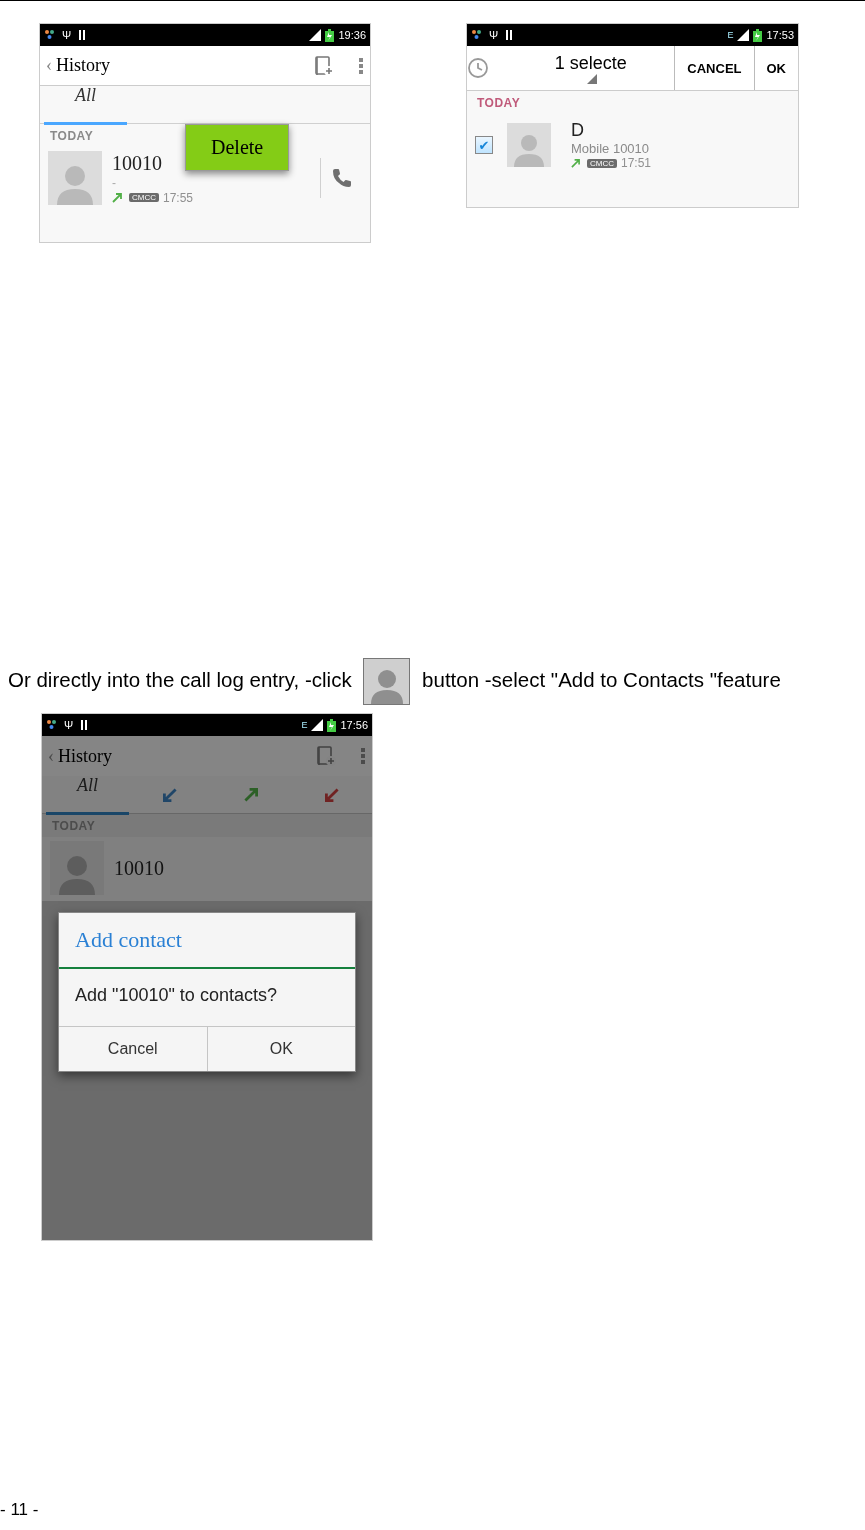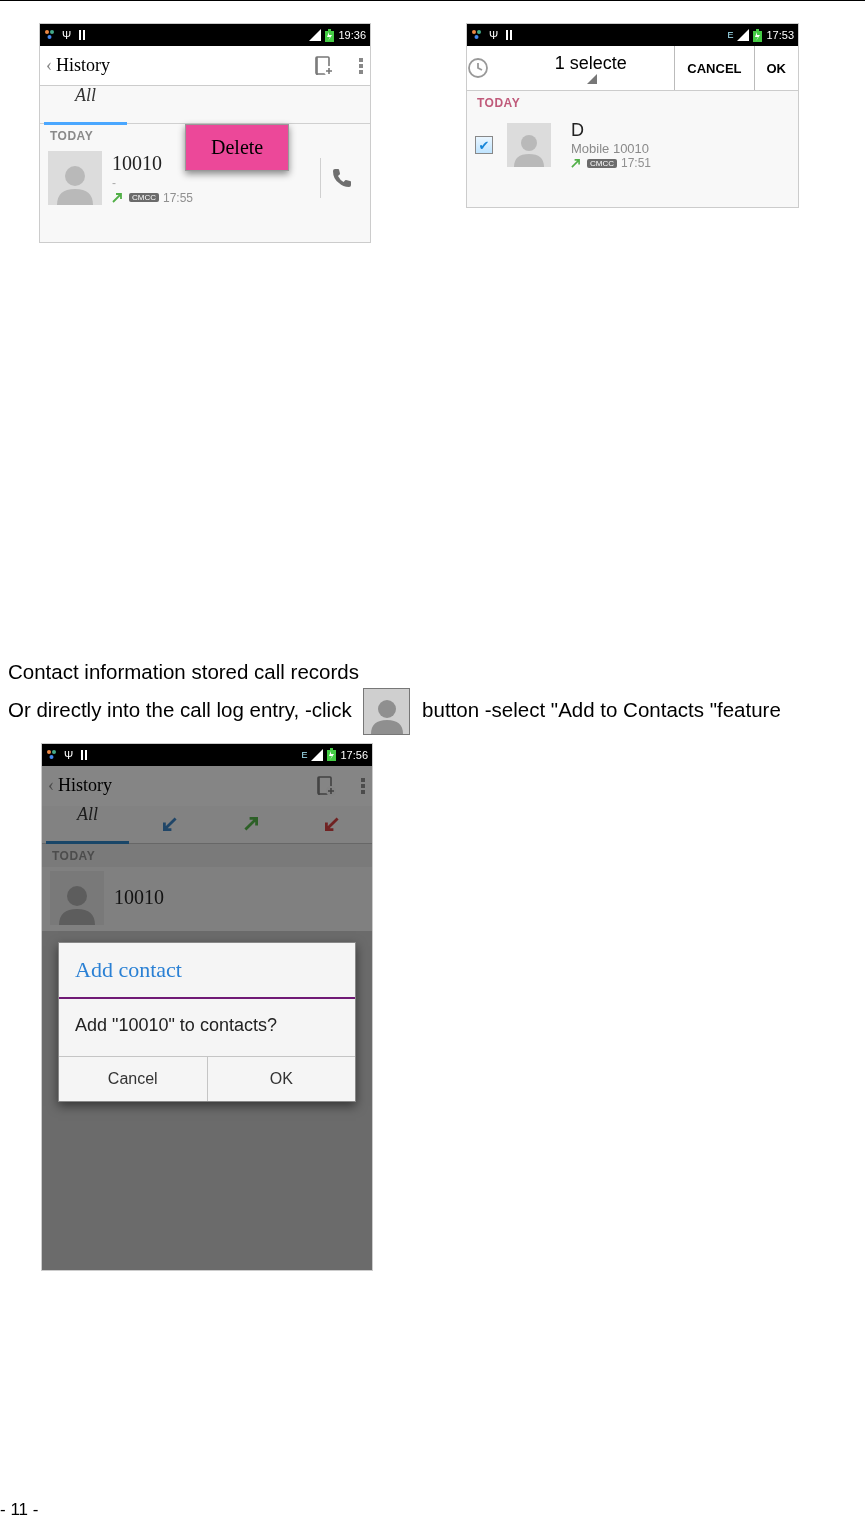--- a/index.html
+++ b/index.html
@@ -19,21 +19,21 @@
   .statusbar .right-icons { display:flex; gap:4px; align-items:center; }
 
   
   .actionbar { background:#fff; border-bottom:1px solid #ccc; height:40px; display:flex; align-items:center; padding:0 6px; font-size:18px; font-family:Georgia, 'Times New Roman', serif; }
 
   
   .all-tab { display:flex; align-items:center; height:38px; border-bottom:1px solid #d0d0d0;}
   .tab-btn { width:83px; text-align:center; font-style:italic; font-family: Georgia, serif; font-size:18px; color:#333; border-bottom:3px solid #4aa7ff; padding-bottom:16px; margin-left:4px; }
 
   
-  .delete-pop { position:absolute; left:145px; top:100px; background:#ec4899; border:1px solid #999; box-shadow:0 3px 7px rgba(0,0,0,0.45); padding:11px 25px; font-size:20px; font-family: Georgia, serif; }
+  .delete-pop { position:absolute; left:145px; top:100px; background:#84cc16; border:1px solid #999; box-shadow:0 3px 7px rgba(0,0,0,0.45); padding:11px 25px; font-size:20px; font-family: Georgia, serif; }
 
   .today-label { font-size:12px; color:#8a8a8a; font-weight:bold; padding:5px 8px 4px 10px; letter-spacing:0.5px; }
 
   .call-row { display:flex; align-items:center; padding:4px 8px 6px 8px; }
   .avatar { width:54px; height:54px; background:#dcdcdc; display:flex; align-items:flex-end; justify-content:center; overflow:hidden; margin-right:10px; }
   .avatar svg { width:46px; height:46px; }
   .avatar.small { width:44px; height:44px; }
   .avatar.small svg { width:38px; height:38px; }
   .call-mid { flex:1; }
   .num-big { font-family: Georgia, serif; font-size:20px; color:#222; }
@@ -58,21 +58,21 @@
 
   
   .phone-c-wrap { margin:8px 0 0 37px; }
   .phone-c { width:332px; height:528px; border:1px solid #ccc; background:#6b6b6b; position:relative; }
   .phone-c .top-faded { position:relative; filter:brightness(0.55); }
   .c-actionbar { background:#f1f1f1; height:40px; display:flex; align-items:center; padding:0 6px; font-family: Georgia, serif; font-size:18px;}
   .c-tabs { background:#ececec; height:38px; display:flex; align-items:center; border-bottom:1px solid #bbb;}
   .c-tabs .tab-btn { border-bottom:3px solid #2d7fbe; }
   .c-filter { flex:1; display:flex; justify-content:space-around; }
   .dialog { position:absolute; left:16px; right:16px; top:198px; background:#f5f5f5; border:1px solid #888; box-shadow:0 4px 10px rgba(0,0,0,0.5); }
-  .dialog-title { color:#2a80d4; font-family: Georgia, serif; font-size:22px; padding:14px 16px; border-bottom:2px solid #701a75; }
+  .dialog-title { color:#2a80d4; font-family: Georgia, serif; font-size:22px; padding:14px 16px; border-bottom:2px solid #15803d; }
   .dialog-body { font-size:18px; padding:16px 16px 20px 16px; color:#222; }
   .dialog-btns { display:flex; border-top:1px solid #c5c5c5; }
   .dialog-btns > div { flex:1; text-align:center; padding:13px 0; font-size:16px; color:#333; }
   .dialog-btns > div + div { border-left:1px solid #c5c5c5; }
 
   .pagenum { position:absolute; bottom:10px; left:0; right:0; text-align:left; font-size:17px; }
 
   svg { display:block; }
 </style>
 </head>
@@ -252,21 +252,20 @@
             <span class="cmcc">CMCC</span>
             <span>17:51</span>
           </div>
         </div>
       </div>
     </div>
 
   </div>
 
   <div class="body-text">
-    <p>Contact information stored call records</p>
     <p>
       <span>Or directly into the call log entry, -click</span>
       <span class="inline-avatar">
         <svg viewBox="0 0 40 40">
             <circle cx="20" cy="15" r="9" fill="#8f8f8f"></circle>
             <path d="M4 40 Q4 26 20 26 Q36 26 36 40 Z" fill="#8f8f8f"></path>
           </svg>
       </span>
       <span>button -select "Add to Contacts "feature</span>
     </p>

